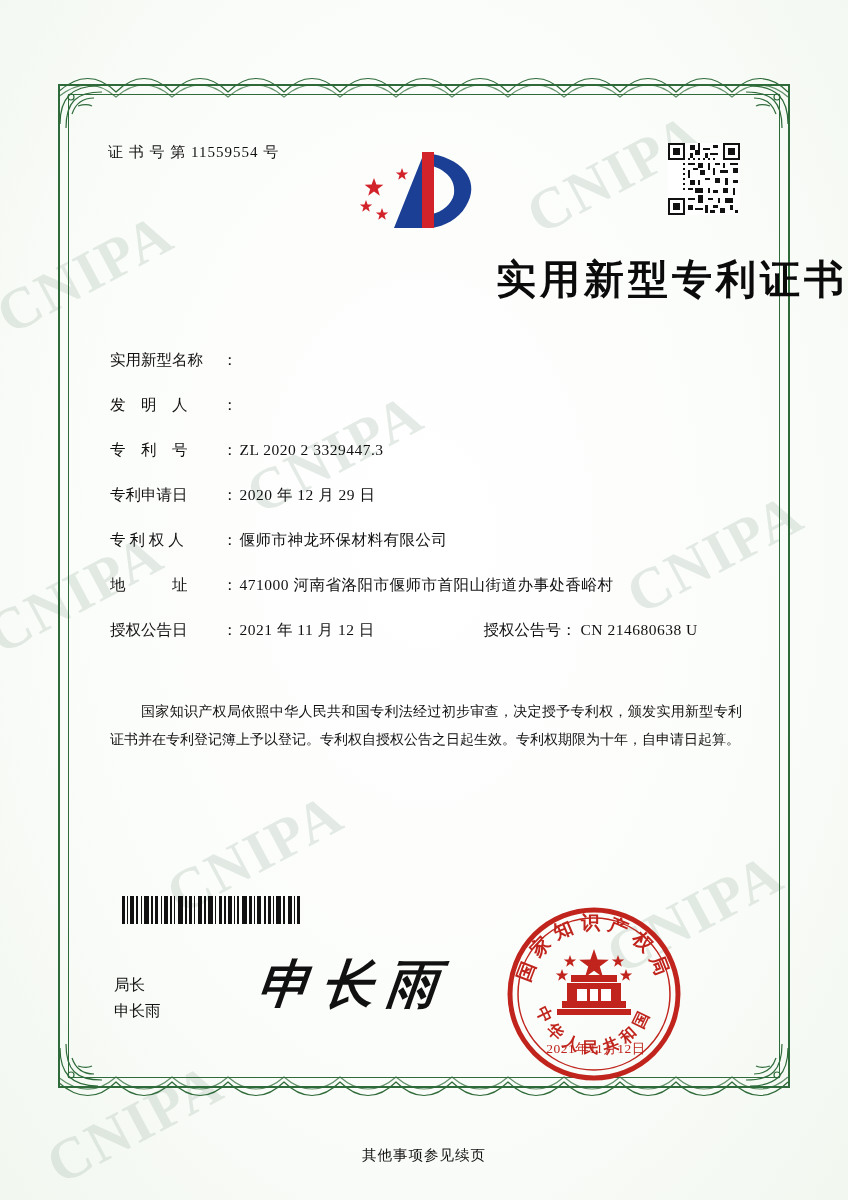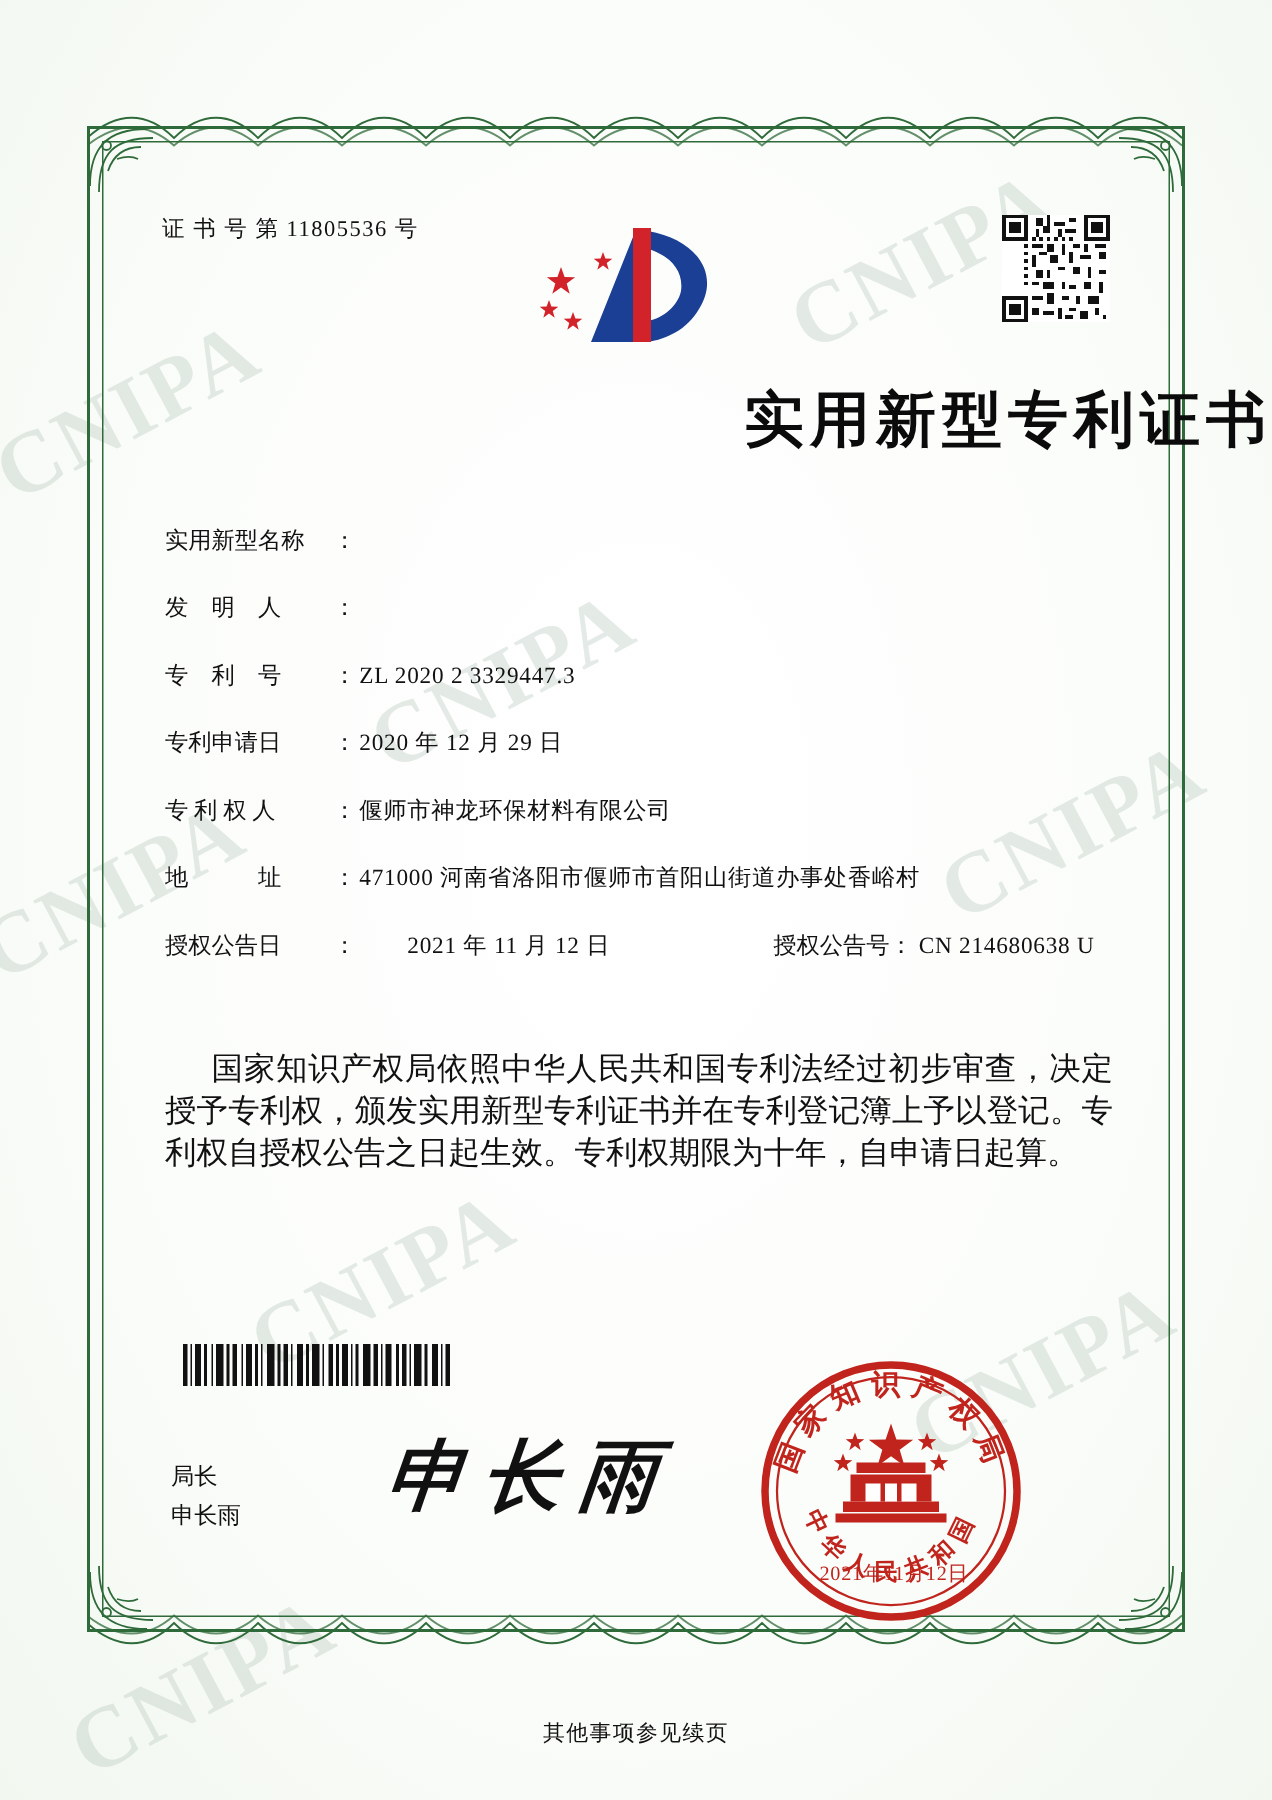--- a/index.html
+++ b/index.html
@@ -151,40 +151,39 @@
     flex: 0 0 auto;
     padding-right: 2px;
   }
   .field-value {
     flex: 1 1 auto;
     letter-spacing: 0.5px;
   }
   .field-row.dual .field-value {
     flex: 0 0 auto;
     width: 230px;
-    margin-left: 32px;
   }
   .field-label2 {
     flex: 0 0 auto;
     white-space: nowrap;
     padding-left: 14px;
   }
   .field-value2 {
     flex: 1 1 auto;
     padding-left: 2px;
     letter-spacing: 0.5px;
   }
 
   
   .paragraphs {
     position: absolute;
     left: 110px;
     top: 698px;
     width: 632px;
-    font-size: 21px;
+    font-size: 14px;
     color: #111;
     line-height: 28px;
     text-align: justify;
   }
   .paragraphs p {
     margin: 0 0 6px 0;
     text-indent: 31px;
   }
 
   
@@ -338,21 +337,21 @@
       <g stroke="#2f6b3a" stroke-width="1.2" fill="none">
         <path d="M2 40 C 2 14, 14 2, 40 2"></path>
         <path d="M8 44 C 8 18, 18 8, 44 8"></path>
         <path d="M14 30 C 18 18, 26 14, 36 14"></path>
         <circle cx="13" cy="13" r="3"></circle>
         <path d="M20 22 C 26 20, 30 20, 34 22"></path>
       </g>
     </svg>
   </div>
 
-  <div class="cert-no">证 书 号 第 11805536 号</div>
+  <div class="cert-no">证 书 号 第 11559554 号</div>
 
   <div class="qr">
     <svg width="72" height="72" viewBox="0 0 29 29" shape-rendering="crispEdges" xmlns="http://www.w3.org/2000/svg">
       <rect width="29" height="29" fill="#ffffff"></rect>
       <g fill="#111111">
 
         <rect x="0" y="0" width="7" height="1"></rect>
           <rect x="0" y="6" width="7" height="1"></rect>
         <rect x="0" y="0" width="1" height="7"></rect>
           <rect x="6" y="0" width="1" height="7"></rect>

